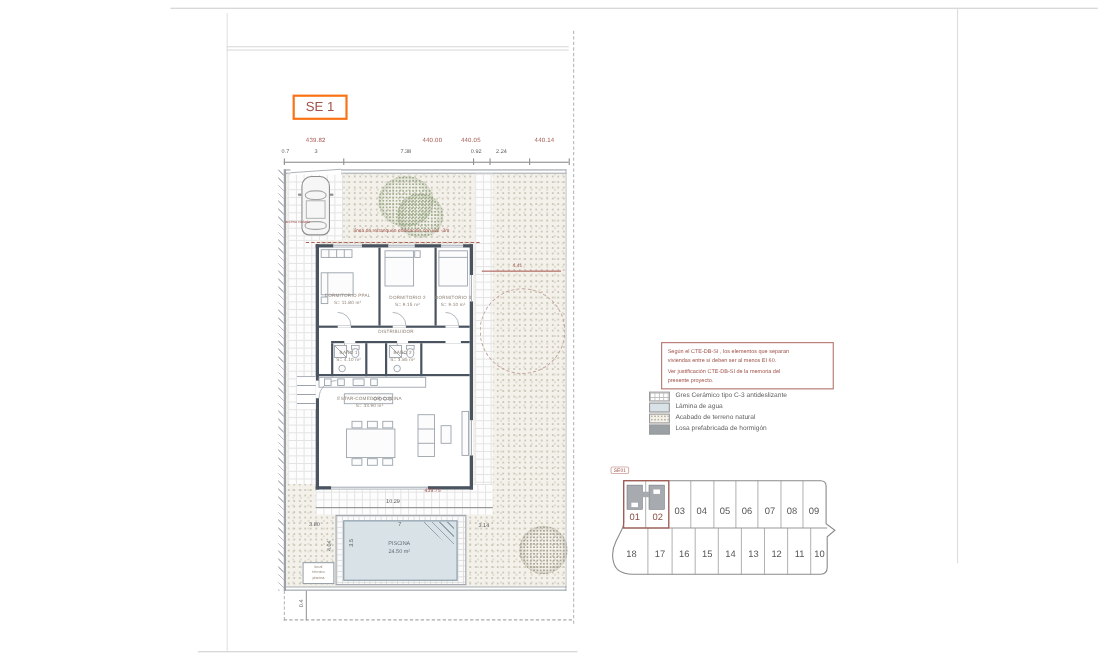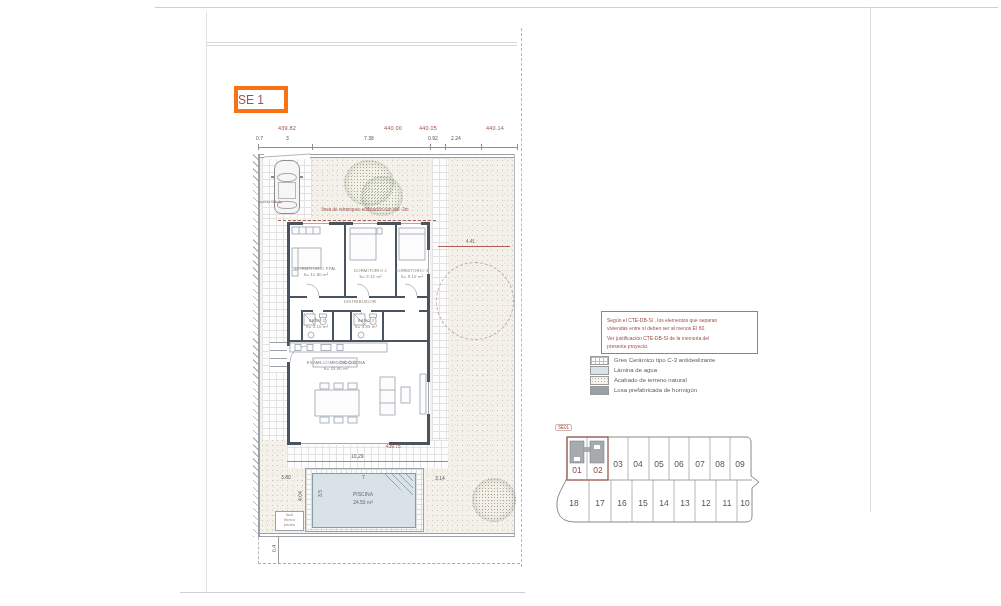--- a/index.html
+++ b/index.html
@@ -71,21 +71,21 @@
 <div id="canvas">
 
   <div class="rule-h" style="left:155px;top:7px;width:843px;"></div>
   <div class="rule-v" style="left:206px;top:12px;height:580px;border-left-color:#e2e2e2;"></div>
   <div class="rule-h" style="left:206px;top:42px;width:311px;border-top-color:#dadada;"></div>
   <div class="rule-h" style="left:206px;top:45px;width:311px;border-top-color:#dadada;"></div>
   <div class="dash-v" style="left:521px;top:28px;height:539px;"></div>
   <div class="rule-v" style="left:870px;top:7px;height:505px;border-left-color:#dcdcdc;"></div>
   <div class="rule-h" style="left:180px;top:592px;width:345px;"></div>
 
-  <div class="tt" style="left:234px;top:86px;width:46px;height:19px;border:4px solid #f97316;">
+  <div class="tt" style="left:266px;top:86px;width:46px;height:19px;border:2px solid #f97316;text-align:center;">
     <span style="font-size:12px;color:#a0524a;line-height:19px;">SE 1</span>
   </div>
 
   <div class="tt elev" style="left:278px;top:125px;">439.82</div>
   <div class="tt elev" style="left:384px;top:125px;">440.00</div>
   <div class="tt elev" style="left:419px;top:125px;">440.05</div>
   <div class="tt elev" style="left:486px;top:125px;">440.14</div>
   <div class="tt dim" style="left:255px;top:136px;">0.7</div>
   <div class="tt dim" style="left:285px;top:136px;">3</div>
   <div class="tt dim" style="left:363px;top:136px;">7.38</div>

